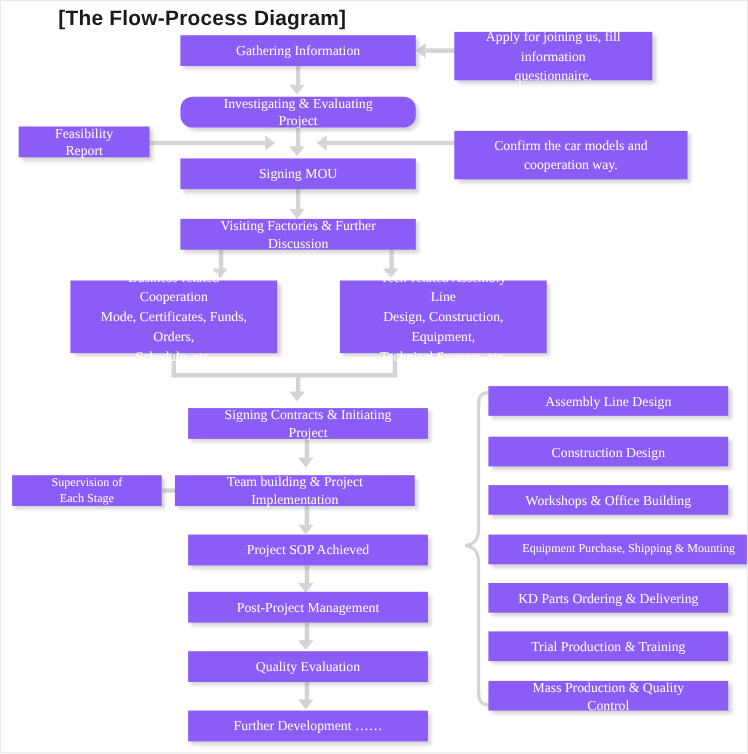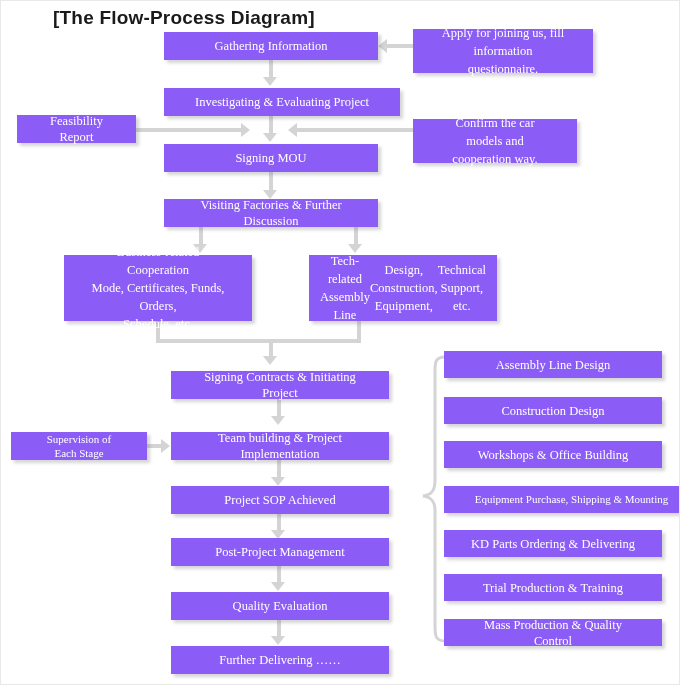--- a/index.html
+++ b/index.html
@@ -108,21 +108,21 @@
 
   <div class="title">[The Flow-Process Diagram]</div>
 
   <div class="node" style="left:163px; top:31px; width:214px; height:28px;">
     <span>Gathering Information</span>
   </div>
 
   <div class="vline" style="left:268px; top:59px; height:19px;"></div>
   <div class="arrow-down" style="left:262px; top:76px;"></div>
 
-  <div class="node" style="left:163px; top:87px; width:236px; height:28px;">
+  <div class="node" style="left:163px; top:87px; width:214px; height:28px;border-radius:11px;">
     <span>Investigating &amp; Evaluating Project</span>
   </div>
 
   <div class="vline" style="left:268px; top:115px; height:19px;"></div>
   <div class="arrow-down" style="left:262px; top:132px;"></div>
 
   <div class="node" style="left:163px; top:143px; width:214px; height:28px;">
     <span>Signing MOU</span>
   </div>
 
@@ -133,21 +133,21 @@
     <span>Visiting Factories &amp; Further Discussion</span>
   </div>
 
   <div class="node multiline" style="left:412px; top:28px; width:180px; height:44px; flex-direction:column; justify-content:center;">
     <span>Apply for joining us, fill</span>
     <span>information questionnaire.</span>
   </div>
   <div class="hline" style="left:386px; top:43px; width:28px;"></div>
   <div class="arrow-left" style="left:377px; top:38px;"></div>
 
-  <div class="node multiline" style="left:412px; top:118px; width:164px; height:44px; flex-direction:column; justify-content:center;">
+  <div class="node multiline" style="left:412px; top:118px; width:212px; height:44px; flex-direction:column; justify-content:center;">
     <span>Confirm the car models and</span>
     <span>cooperation way.</span>
   </div>
   <div class="hline" style="left:296px; top:127px; width:118px;"></div>
   <div class="arrow-left" style="left:287px; top:122px;"></div>
 
   <div class="node" style="left:16px; top:114px; width:119px; height:28px;">
     <span>Feasibility Report</span>
   </div>
   <div class="hline" style="left:135px; top:127px; width:105px;"></div>
@@ -158,38 +158,38 @@
 
   <div class="vline" style="left:353px; top:226px; height:19px;"></div>
   <div class="arrow-down" style="left:347px; top:243px;"></div>
 
   <div class="node multiline" style="left:63px; top:254px; width:188px; height:66px; flex-direction:column; justify-content:center;">
     <span>Business-related Cooperation</span>
     <span>Mode, Certificates, Funds, Orders,</span>
     <span>Schedule, etc.</span>
   </div>
 
-  <div class="node multiline" style="left:308px; top:254px; width:188px; height:66px; justify-content:center;">
+  <div class="node multiline" style="left:308px; top:254px; width:188px; height:66px; flex-direction:column; justify-content:center;">
     <span>Tech-related Assembly Line</span>
     <span>Design, Construction, Equipment,</span>
     <span>Technical Support, etc.</span>
   </div>
 
   <div class="elbow" style="left:155px; top:320px; width:205px; height:22px;"></div>
   <div class="vline" style="left:268px; top:340px; height:17px;"></div>
   <div class="arrow-down" style="left:262px; top:355px;"></div>
 
   <div class="node" style="left:170px; top:370px; width:218px; height:28px;">
     <span>Signing Contracts &amp; Initiating Project</span>
   </div>
 
   <div class="vline" style="left:276px; top:398px; height:18px;"></div>
   <div class="arrow-down" style="left:270px; top:415px;"></div>
 
-  <div class="node" style="left:170px; top:431px; width:218px; height:28px;">
+  <div class="node" style="left:158px; top:431px; width:218px; height:28px;">
     <span>Team building &amp; Project Implementation</span>
   </div>
 
   <div class="node small" style="left:10px; top:431px; width:136px; height:28px;justify-content:flex-end;">
     <span>Supervision of Each Stage</span>
   </div>
   <div class="hline" style="left:146px; top:443px; width:15px;"></div>
   <div class="arrow-right" style="left:160px; top:438px;"></div>
 
   <div class="vline" style="left:276px; top:459px; height:18px;"></div>
@@ -210,21 +210,21 @@
   <div class="arrow-down" style="left:270px; top:581px;"></div>
 
   <div class="node" style="left:170px; top:591px; width:218px; height:28px;">
     <span>Quality Evaluation</span>
   </div>
 
   <div class="vline" style="left:276px; top:619px; height:17px;"></div>
   <div class="arrow-down" style="left:270px; top:635px;"></div>
 
   <div class="node" style="left:170px; top:645px; width:218px; height:28px;">
-    <span>Further Delivering ……</span>
+    <span>Further Development ……</span>
   </div>
 
   <svg class="bracket" width="34" height="296" style="left:412px; top:352px;" viewBox="0 0 34 296">
     <path d="M32 4 C22 4 22 10 22 18 L22 128 C22 138 18 142 10 143
              C18 144 22 148 22 158 L22 272 C22 282 22 288 32 288" fill="none" stroke="#d4d4d4" stroke-width="3" stroke-linecap="round"></path>
   </svg>
 
   <div class="node" style="left:443px; top:350px; width:218px; height:27px;">
     <span>Assembly Line Design</span>
   </div>

